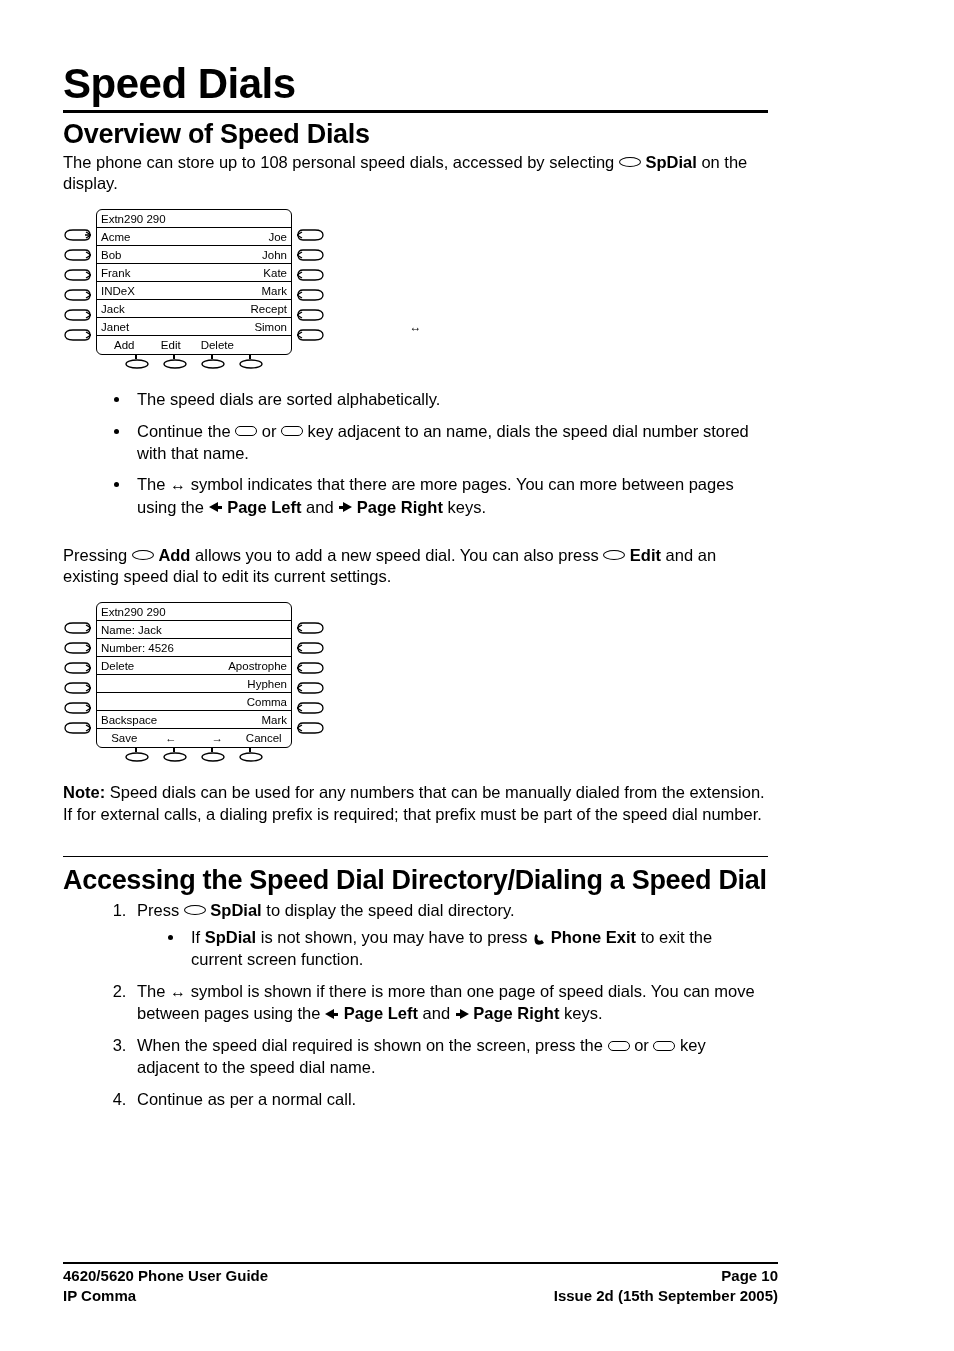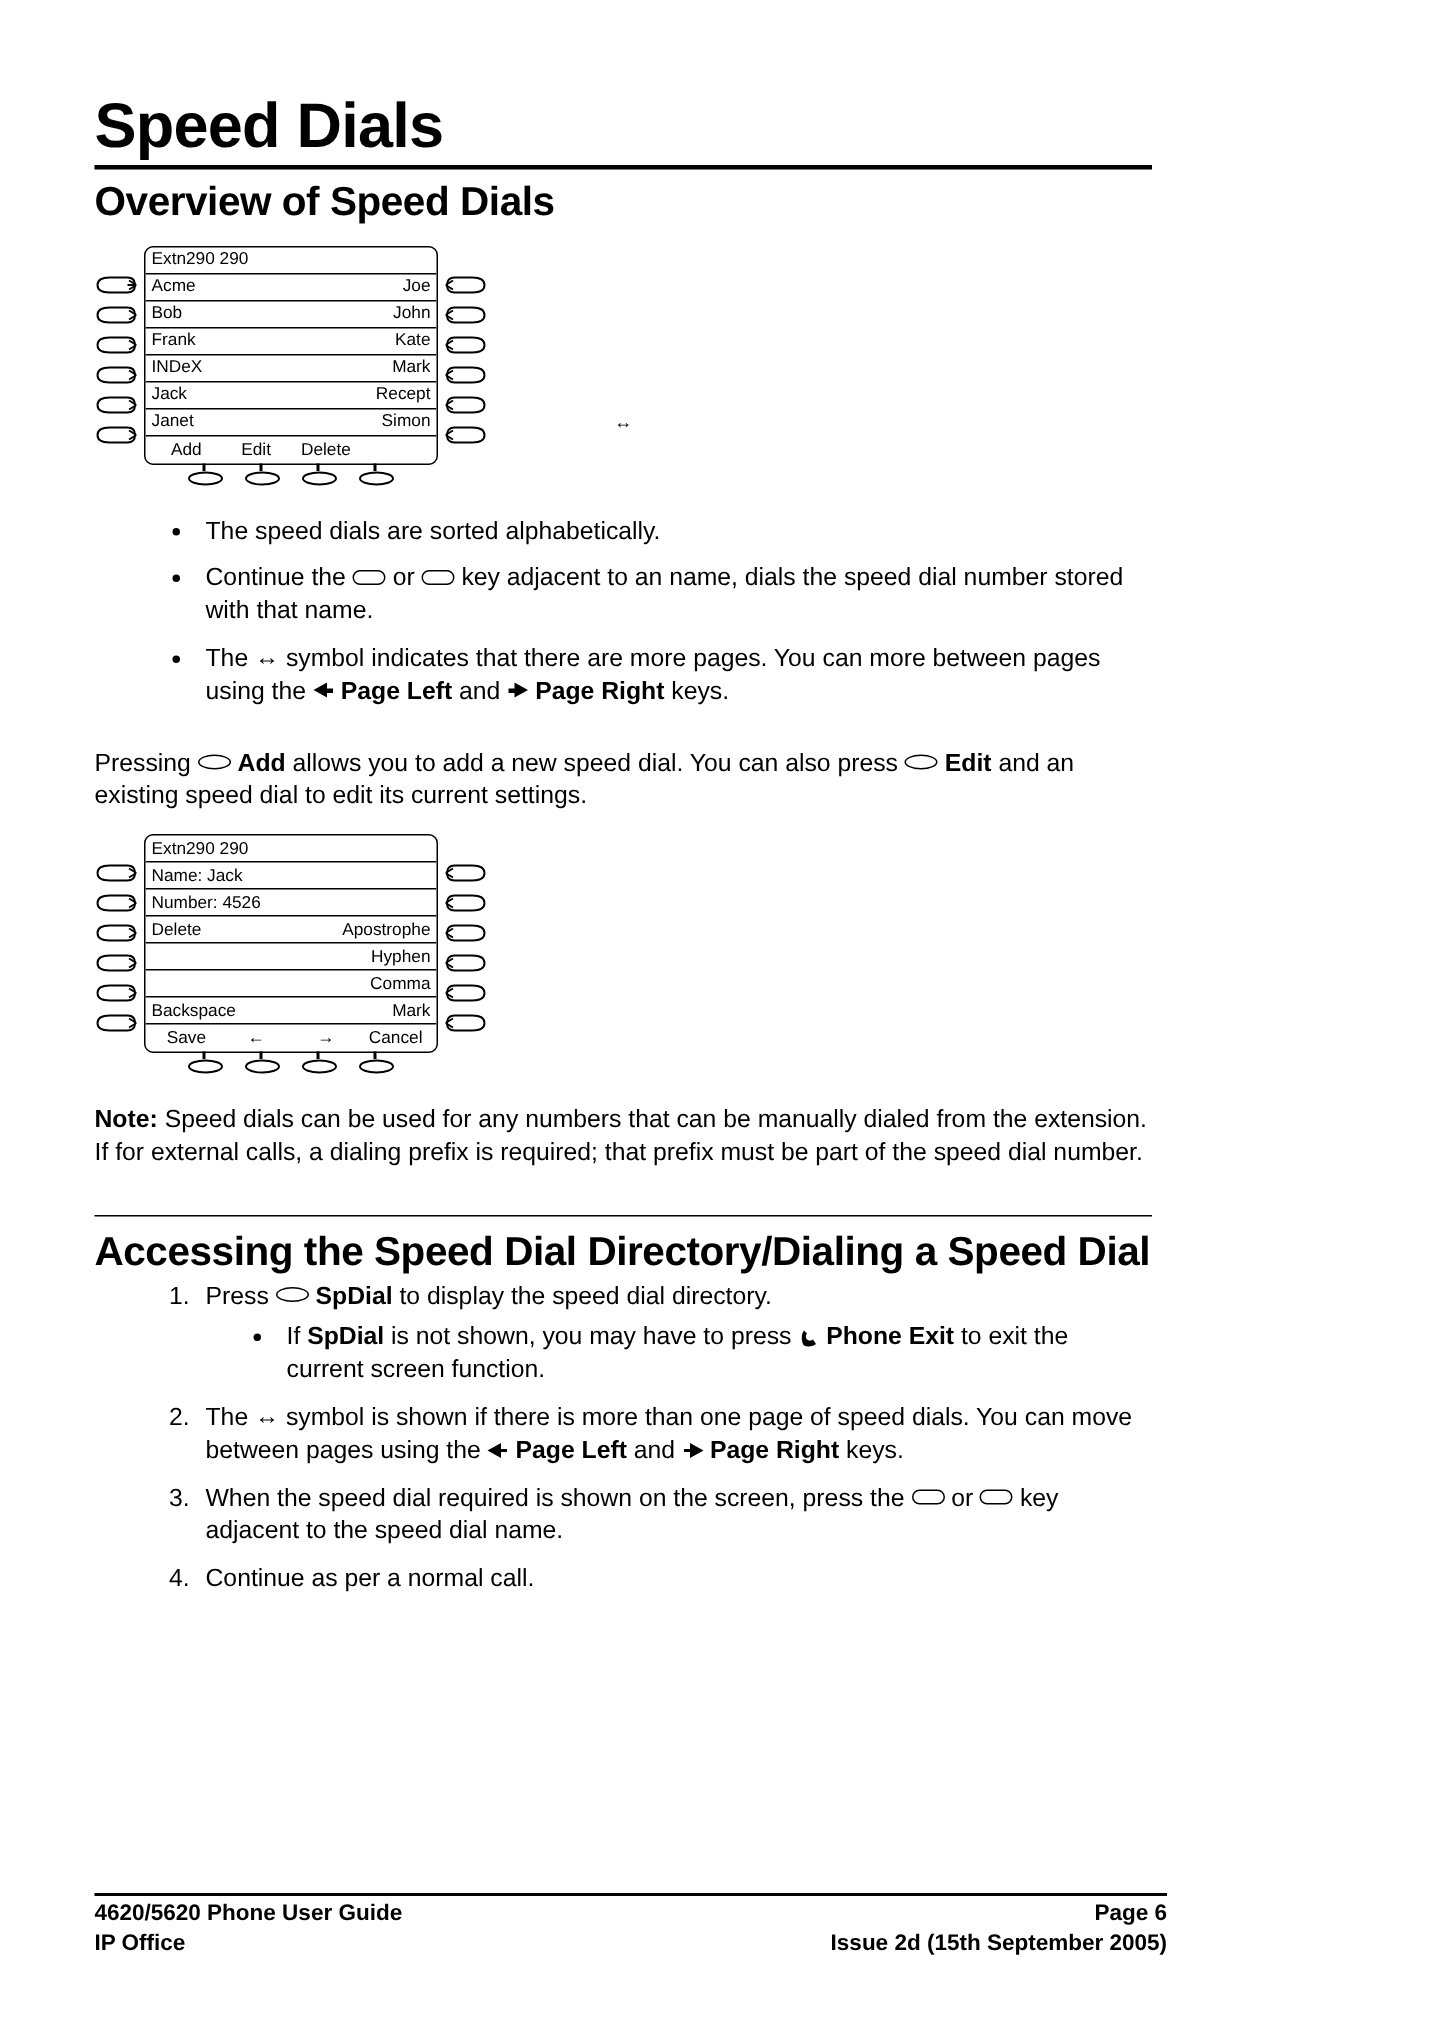--- a/index.html
+++ b/index.html
@@ -242,20 +242,26 @@
   .bi-small { font-size: 12px; font-weight: bold; }
 </style>
 </head>
 <body>
 
 <div class="page">
   <h1>Speed Dials</h1>
   <div class="rule"></div>
 
   <h2>Overview of Speed Dials</h2>
+  <p class="text">
+    <span>The phone can store up to 108 personal speed dials, accessed by selecting </span>
+    <span class="oval icon-inline"></span>
+    <span class="bold">SpDial</span>
+    <span> on the display.</span>
+  </p>
 
   <div class="diagram">
     <div class="phone">
       <div class="keycol">
         <div class="lkey">
             <svg width="28" height="12">
               <path d="M2 6 Q2 1 10 1 L22 1 Q27 1 27 6 Q27 11 22 11 L10 11 Q2 11 2 6 Z M22 6 L27 6" fill="none" stroke="#000" stroke-width="1.3"></path>
               <path d="M23 3 L28 6 L23 9" fill="none" stroke="#000" stroke-width="1.2"></path>
             </svg>
           </div>
@@ -607,20 +613,20 @@
       <span class="oval-l icon-inline"></span>
       <span> key adjacent to the speed dial name.</span>
     </li>
     <li>Continue as per a normal call.</li>
   </ol>
 
   <div class="footer">
     <div class="footer-line"></div>
     <div class="footer-row">
       <span>4620/5620 Phone User Guide</span>
-      <span>Page 6</span>
+      <span>Page 10</span>
     </div>
     <div class="footer-row">
-      <span>IP Office</span>
+      <span>IP Comma</span>
       <span>Issue 2d (15th September 2005)</span>
     </div>
   </div>
 </div>
 
 </body></html>

